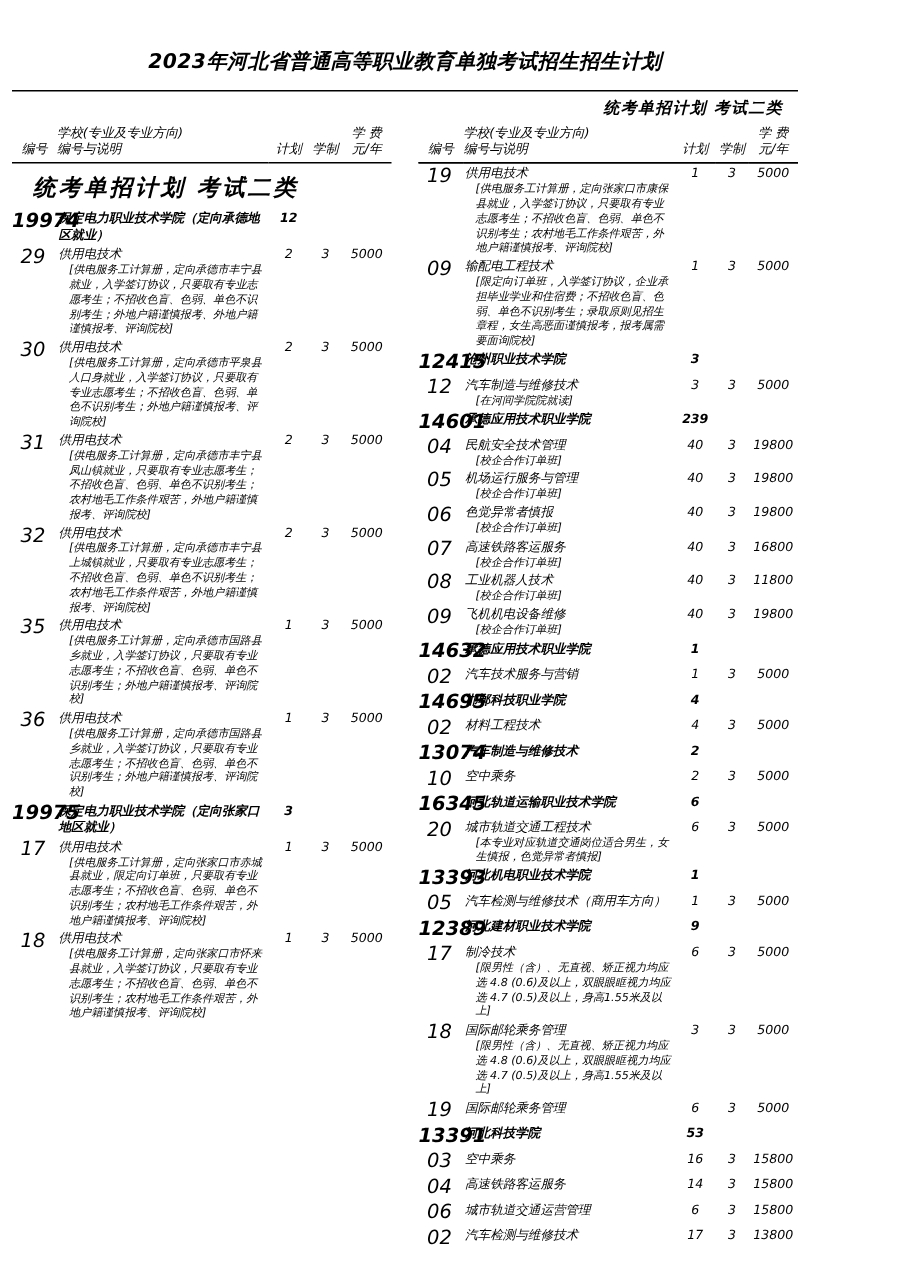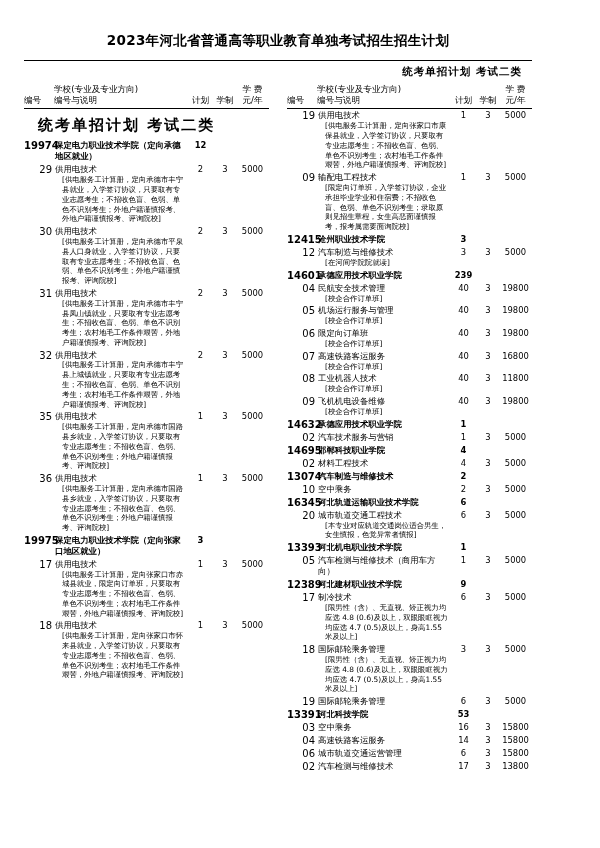--- a/index.html
+++ b/index.html
@@ -12,21 +12,22 @@
     background: #ffffff;
     font-family: "DejaVu Sans", "Liberation Sans", sans-serif;
     color: #000;
     -webkit-font-smoothing: antialiased;
   }
   .page {
     position: relative;
     width: 556px;
     height: 848px;
     box-sizing: border-box;
-    padding: 26px 24px 10px 24px;
+    padding: 26px 24px 10px 8px;
+    font-style: italic;
   }
   .doc-title {
     text-align: center;
     font-size: 13.5px;
     font-weight: bold;
     letter-spacing: 0.3px;
     margin: 6px 0 10px 0;
   }
   .rule {
     border-top: 1px solid #000;
@@ -63,35 +64,35 @@
   table.tbl col.c-year { width: 22px; }
   table.tbl col.c-fee  { width: 33px; }
 
   .hdr td {
     font-size: 8.6px;
     vertical-align: bottom;
     padding: 0 0 2px 0;
     line-height: 1.25;
     text-align: center;
   }
-  .hdr td.h-code { text-align: left; }
+  .hdr td.h-code { text-align: center; }
   .hdr td.h-name { text-align: left; }
   .hdr .h2 { display: block; }
   .hdrline td { border-bottom: 1px solid #000; height: 1px; padding: 0; }
 
   .sec-title {
     font-size: 15px;
     font-weight: bold;
     letter-spacing: 2px;
     padding: 7px 0 4px 14px;
   }
 
   td.code {
-    font-size: 10px;
-    text-align: right;
+    font-size: 13px;
+    text-align: center;
     vertical-align: top;
     padding: 1px 2px 1px 0;
     white-space: nowrap;
   }
   td.name {
     font-size: 8.4px;
     vertical-align: top;
     padding: 1px 2px 1px 1px;
     line-height: 1.3;
   }
@@ -303,21 +304,21 @@
             </tr>
             <tr class="major">
               <td class="code">05</td>
               <td class="name"><span>机场运行服务与管理</span><span class="note">[校企合作订单班]</span></td>
               <td class="num">40</td>
               <td class="num">3</td>
               <td class="num">19800</td>
             </tr>
             <tr class="major">
               <td class="code">06</td>
-              <td class="name"><span>限定向订单班</span><span class="note">[校企合作订单班]</span></td>
+              <td class="name"><span>色觉异常者慎报</span><span class="note">[校企合作订单班]</span></td>
               <td class="num">40</td>
               <td class="num">3</td>
               <td class="num">19800</td>
             </tr>
             <tr class="major">
               <td class="code">07</td>
               <td class="name"><span>高速铁路客运服务</span><span class="note">[校企合作订单班]</span></td>
               <td class="num">40</td>
               <td class="num">3</td>
               <td class="num">16800</td>

